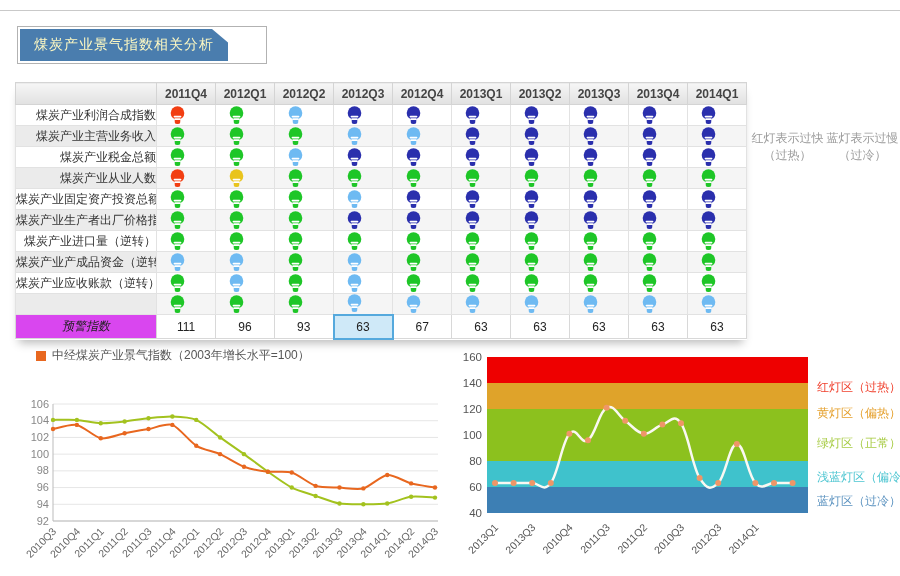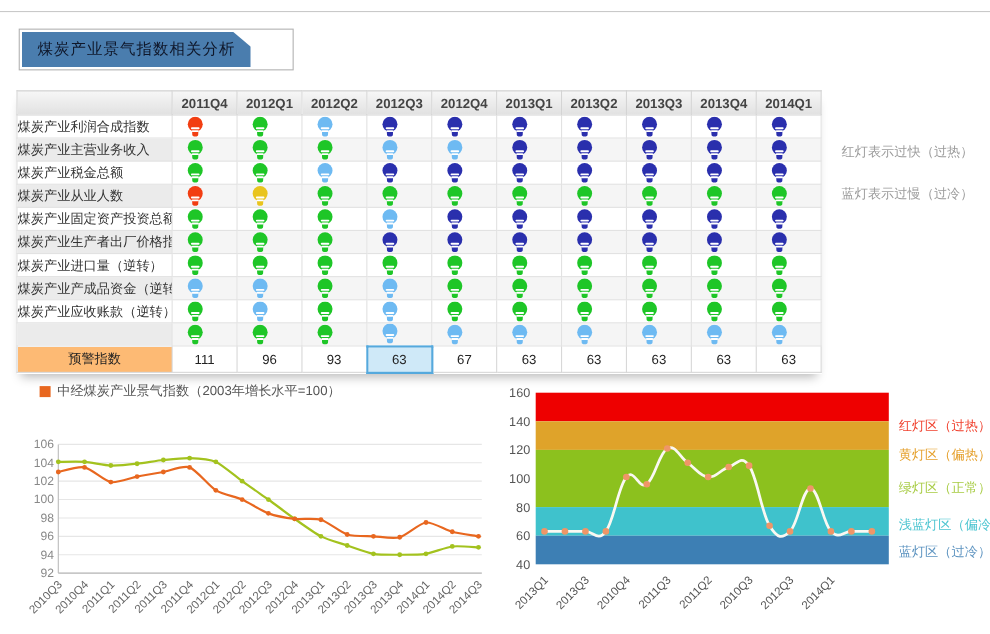--- a/index.html
+++ b/index.html
@@ -1,37 +1,37 @@
 <!DOCTYPE html>
 <html><head>
 <meta charset="utf-8">
 <style>
   html,body{margin:0;padding:0;}
   body{width:900px;height:576px;background:#fff;position:relative;overflow:hidden;
        font-family:"Liberation Sans","DejaVu Sans",sans-serif;}
   .top-line{position:absolute;left:0;top:10px;width:900px;height:0;border-top:1px solid #c9c9c9;}
   .title-holder{position:absolute;left:17px;top:26px;width:250px;height:38px;border:1px solid #b2b2b2;
                 background:#fff;box-sizing:border-box;}
-  .title-tab{position:absolute;left:2px;top:2px;bottom:2px;width:208px;background:#4a7dae;color:#0f172a;
+  .title-tab{position:absolute;left:2px;top:2px;bottom:2px;width:208px;background:#4a7dae;color:#fef9c3;
              font-size:14px;letter-spacing:1px;display:flex;align-items:center;justify-content:center;
              clip-path:polygon(0 0,calc(100% - 16px) 0,100% 42%,100% 100%,0 100%);}
   .table-wrap{position:absolute;left:15px;top:82px;width:732px;box-shadow:0 7px 9px -4px rgba(0,0,0,0.28);}
   table{border-collapse:collapse;width:732px;table-layout:fixed;}
   th,td{border:1px solid #e2e2e2;padding:0;box-sizing:border-box;overflow:hidden;white-space:nowrap;}
   thead th{height:22px;background:linear-gradient(#f6f6f6,#e1e1e1);font-size:12px;font-weight:bold;color:#444;border-color:#d4d4d4;}
   tbody tr:nth-child(even) td{background:#f5f5f5;}
   tbody tr:nth-child(odd) td{background:#fff;}
-  td.rowlabel{background:#f3f3f3;font-size:12px;color:#333;text-align:left;height:21px;}
+  td.rowlabel{background:#f3f3f3;font-size:12px;color:#333;text-align:right;height:21px;}
   tbody tr:nth-child(even) td.rowlabel{background:#ebebeb;}
   td.lampcell{text-align:left;padding-left:13px;line-height:0;vertical-align:middle;}
   tr.warning td{height:24px;background:#fff;font-size:12px;color:#222;text-align:center;border-color:#d8d8d8;}
-  tr.warning td.rowlabel{background:#fdba74;height:24px;}
+  tr.warning td.rowlabel{background:#d946ef;height:24px;font-style:italic;}
   tr.warning td.hl{background:#cfe9f8;border:2px solid #55a9dd;}
-  .lamp-legend{position:absolute;left:750px;top:130px;width:150px;display:flex;flex-direction:column;
-               gap:21px;font-size:12px;color:#9b9b9b;text-align:center;}
+  .lamp-legend{position:absolute;left:750px;top:130px;width:150px;display:flex;flex-direction:row;
+               font-size:12px;color:#9b9b9b;text-align:center;}
   .chart-legend{position:absolute;left:36px;top:347px;font-size:12px;color:#555;text-align:center;}
   .chart-legend .item{display:flex;align-items:center;margin-bottom:7px;}
   .chart-legend .sq{width:10px;height:10px;margin-right:6px;flex:0 0 auto;}
   svg.leftchart{position:absolute;left:26px;top:392px;}
   svg.rightchart{position:absolute;left:455px;top:350px;}
 </style>
 </head>
 <body>
 
 <div class="top-line"></div>

